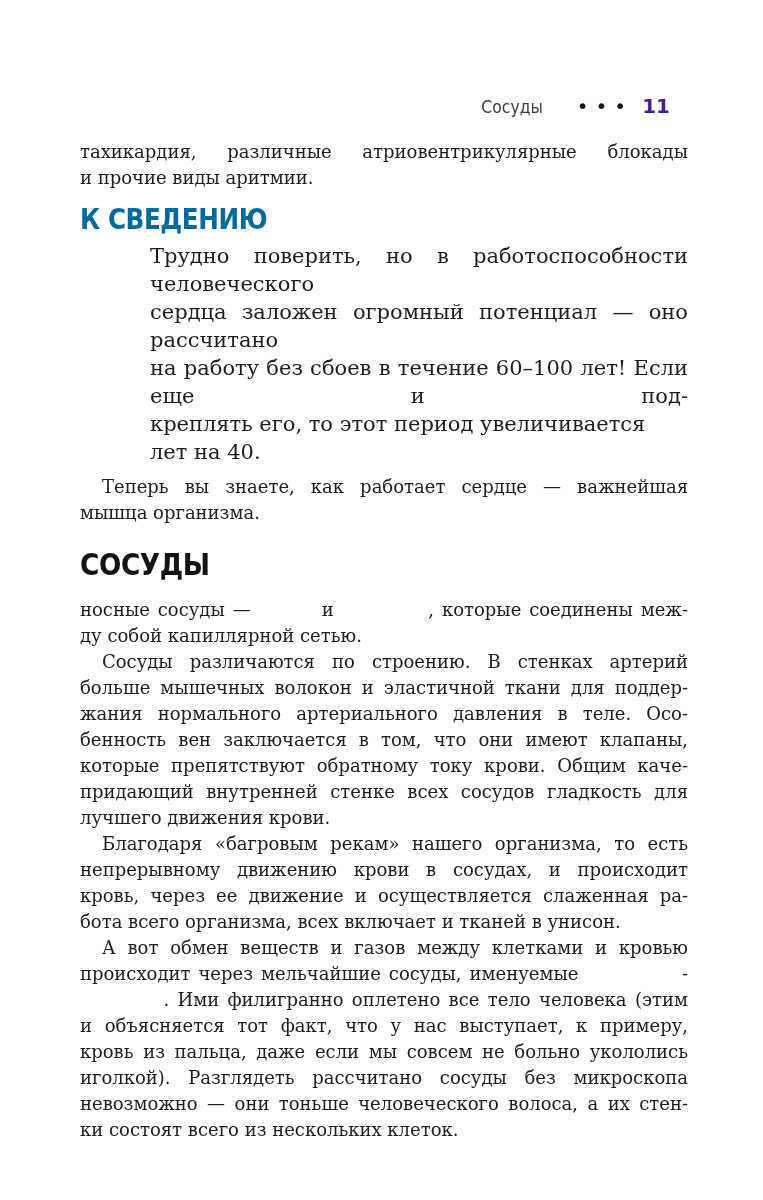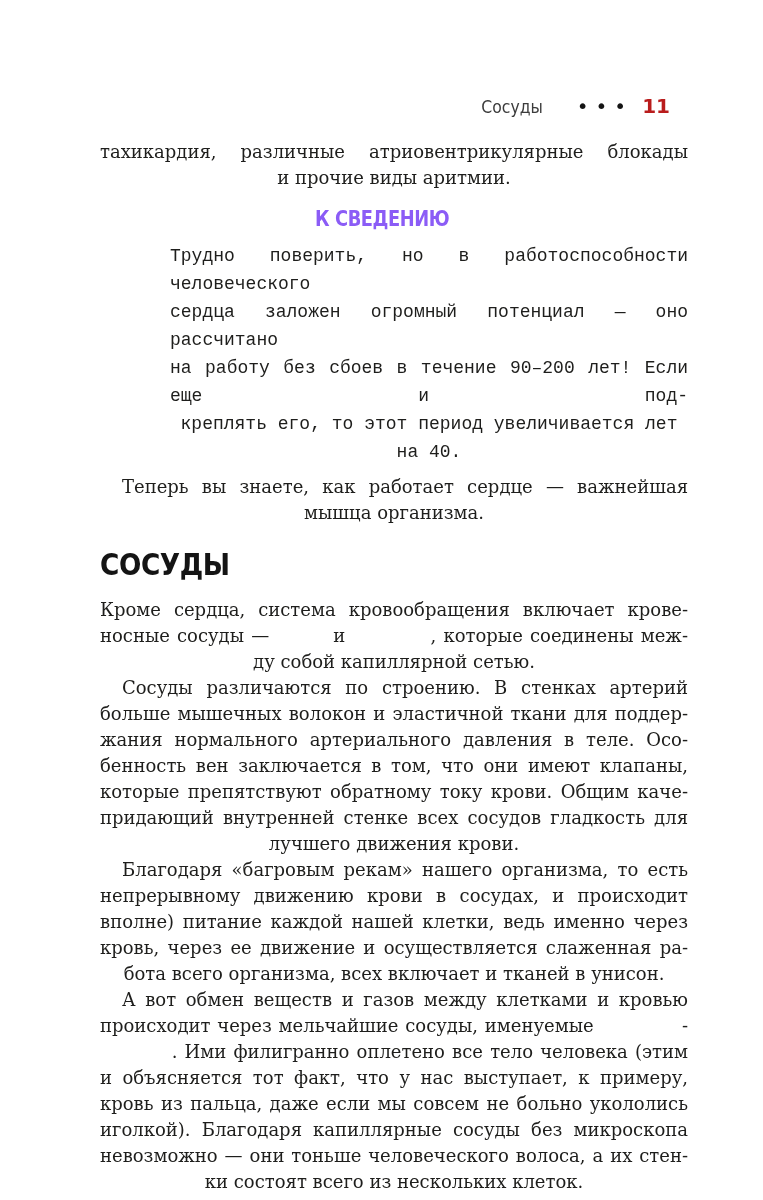--- a/index.html
+++ b/index.html
@@ -32,50 +32,47 @@
     margin-left:34px;
     font-size:20px;
     letter-spacing:7px;
     color:#141414;
     line-height:1;
   }
   .rh-num{
     margin-left:9px;
     font-size:20px;
     font-weight:bold;
-    color:#b91c1c;
+    color:#4c1d95;
   }
 
   
   .content{
     margin-top:21px;
     padding:0 75px 0 80px;
-    margin-left:20px;
   }
   .para{margin:0;font-size:18px;line-height:26px;}
-  .line{white-space:pre-wrap;text-align:center;}
+  .line{white-space:pre-wrap;text-align:left;}
   .line.fill{text-align:justify;text-align-last:justify;-moz-text-align-last:justify;}
   .line.ind{text-indent:22px;}
 
   .note{
     padding-left:70px;
     margin:0 0 8px 0;
-    font-size:18px;
+    font-size:21px;
     line-height:28px;
-    font-family:Liberation Mono, monospace;
   }
 
   .subheading{
     margin:15px 0 10px 0;
     font-family:"DejaVu Sans", sans-serif;
     font-weight:bold;
-    font-size:21px;
+    font-size:29px;
     line-height:26px;
-    color:#8b5cf6;
-    text-align:center;
+    color:#0369a1;
   }
   .heading{
     margin:21px 0 16px 0;
     font-family:"DejaVu Sans", sans-serif;
     font-weight:bold;
     font-size:31px;
     line-height:34px;
     color:#141414;
   }
   .cond{
@@ -96,53 +93,51 @@
   </div>
   <div class="content" id="content">
       <div class="para">
         <div class="line fill">тахикардия, различные атриовентрикулярные блокады</div>
         <div class="line">и прочие виды аритмии.</div>
       </div>
       <div class="subheading"><span class="cond">К СВЕДЕНИЮ</span></div>
       <div class="note">
         <div class="line fill">Трудно поверить, но в работоспособности человеческого</div>
         <div class="line fill">сердца заложен огромный потенциал — оно рассчитано</div>
-        <div class="line fill">на работу без сбоев в течение 90–200 лет! Если еще и под-</div>
+        <div class="line fill">на работу без сбоев в течение 60–100 лет! Если еще и под-</div>
         <div class="line">креплять его, то этот период увеличивается лет на 40.</div>
       </div>
       <div class="para">
         <div class="line fill ind">Теперь вы знаете, как работает сердце — важнейшая</div>
         <div class="line">мышца организма.</div>
       </div>
       <div class="heading"><span class="cond">СОСУДЫ</span></div>
       <div class="para">
-        <div class="line fill">Кроме сердца, система кровообращения включает крове-</div>
         <div class="line fill">носные сосуды — &nbsp;&nbsp;&nbsp;&nbsp;&nbsp;&nbsp;&nbsp; и &nbsp;&nbsp;&nbsp;&nbsp;&nbsp;&nbsp;&nbsp;&nbsp;&nbsp;&nbsp;&nbsp;, которые соединены меж-</div>
         <div class="line">ду собой капиллярной сетью.</div>
       </div>
       <div class="para">
         <div class="line fill ind">Сосуды различаются по строению. В стенках артерий</div>
         <div class="line fill">больше мышечных волокон и эластичной ткани для поддер-</div>
         <div class="line fill">жания нормального артериального давления в теле. Осо-</div>
         <div class="line fill">бенность вен заключается в том, что они имеют клапаны,</div>
         <div class="line fill">которые препятствуют обратному току крови. Общим каче-</div>
         <div class="line fill">придающий внутренней стенке всех сосудов гладкость для</div>
         <div class="line">лучшего движения крови.</div>
       </div>
       <div class="para">
         <div class="line fill ind">Благодаря «багровым рекам» нашего организма, то есть</div>
         <div class="line fill">непрерывному движению крови в сосудах, и происходит</div>
-        <div class="line fill">вполне) питание каждой нашей клетки, ведь именно через</div>
         <div class="line fill">кровь, через ее движение и осуществляется слаженная ра-</div>
         <div class="line">бота всего организма, всех включает и тканей в унисон.</div>
       </div>
       <div class="para">
         <div class="line fill ind">А вот обмен веществ и газов между клетками и кровью</div>
         <div class="line fill">происходит через мельчайшие сосуды, именуемые &nbsp;&nbsp;&nbsp;&nbsp;&nbsp;&nbsp;&nbsp;&nbsp;&nbsp;&nbsp;&nbsp;&nbsp;-</div>
         <div class="line fill">&nbsp;&nbsp;&nbsp;&nbsp;&nbsp;&nbsp;&nbsp;&nbsp;&nbsp;&nbsp;. Ими филигранно оплетено все тело человека (этим</div>
         <div class="line fill">и объясняется тот факт, что у нас выступает, к примеру,</div>
         <div class="line fill">кровь из пальца, даже если мы совсем не больно укололись</div>
-        <div class="line fill">иголкой). Благодаря капиллярные сосуды без микроскопа</div>
+        <div class="line fill">иголкой). Разглядеть рассчитано сосуды без микроскопа</div>
         <div class="line fill">невозможно — они тоньше человеческого волоса, а их стен-</div>
         <div class="line">ки состоят всего из нескольких клеток.</div>
       </div>
     </div>
 </div>
 
 </body></html>

